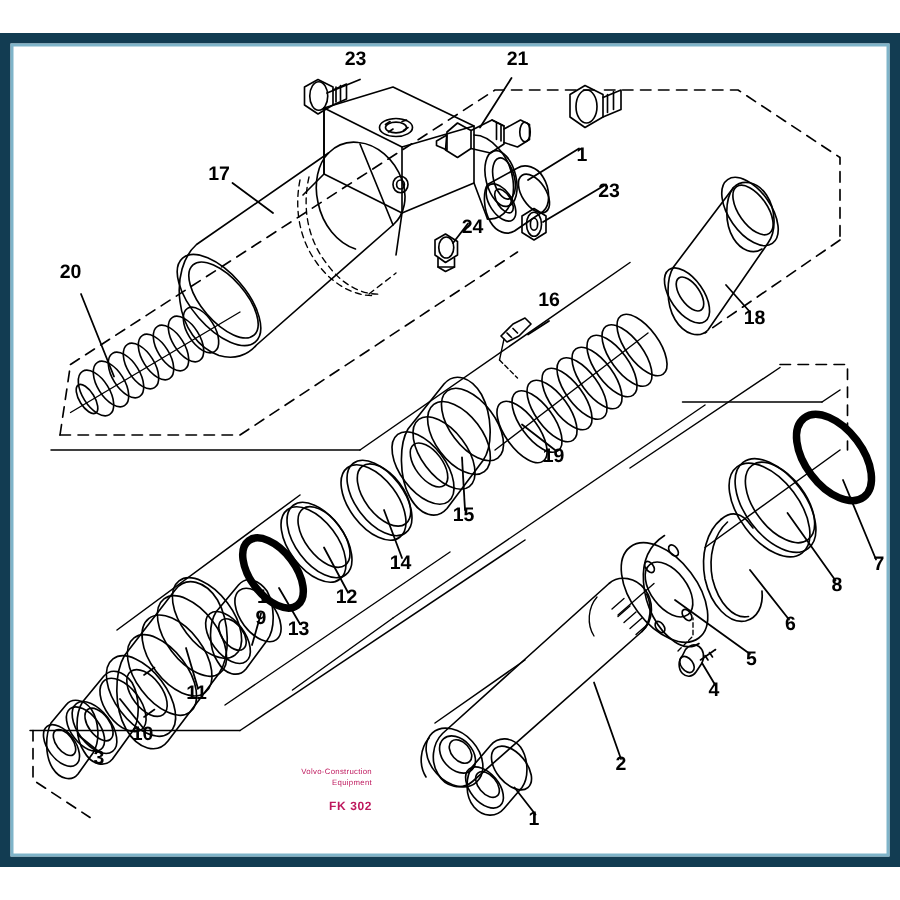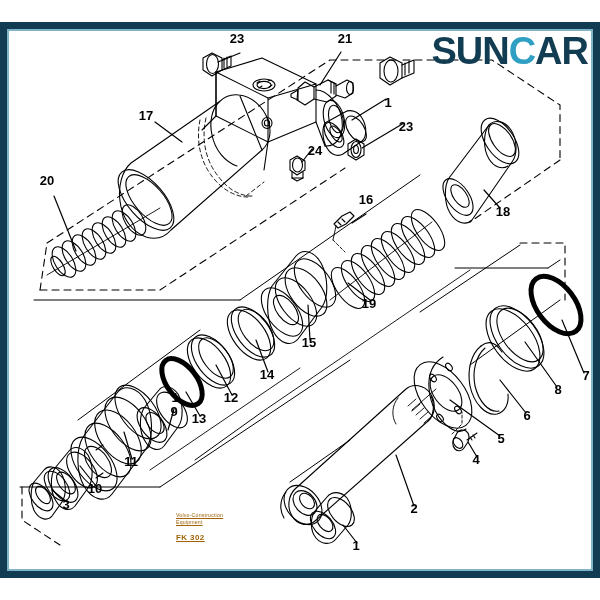--- a/index.html
+++ b/index.html
@@ -10,22 +10,22 @@
   #frame{position:absolute;left:0;top:22px;width:600px;height:556px;
          border:7px solid #123c52;box-sizing:border-box;}
   #frame-inner{position:absolute;left:7px;top:29px;width:586px;height:542px;
          border:2px solid #7fb4c9;box-sizing:border-box;}
   svg{position:absolute;left:0;top:0;}
   .logo{position:absolute;right:12px;top:32px;font-weight:bold;
         font-size:38px;letter-spacing:-1px;line-height:1;
         font-family:"Liberation Sans", sans-serif;}
   .logo .dk{color:#123c52;}
   .logo .lt{color:#2f9fc4;}
-  .footer{position:absolute;left:176px;top:512px;text-align:left;
-          width:72px;color:#a16207;text-decoration:underline;}
+  .footer{position:absolute;left:176px;top:512px;text-align:right;
+          width:72px;color:#be185d;}
   .footer .co{font-size:5.2px;line-height:7px;letter-spacing:.2px;}
   .footer .code{font-size:8px;font-weight:bold;margin-top:7px;letter-spacing:.4px;}
 </style>
 </head>
 <body>
 
 <div id="stage">
 
   <div id="frame"></div>
   <div id="frame-inner"></div>
@@ -383,23 +383,20 @@
         <text x="503" y="216">18</text>
         <text x="369" y="308">19</text>
         <text x="47" y="185">20</text>
         <text x="345" y="43">21</text>
         <text x="237" y="43">23</text>
         <text x="406" y="131">23</text>
         <text x="315" y="155">24</text>
       </g>
   </svg>
 
-  <div class="logo">
-    <span class="dk">SUN</span><span class="lt">C</span><span class="dk">AR</span>
-  </div>
 
   <div class="footer">
     <div class="co">Volvo-Construction</div>
     <div class="co">Equipment</div>
     <div class="code">FK 302</div>
   </div>
 
 </div>
 
 </body></html>

